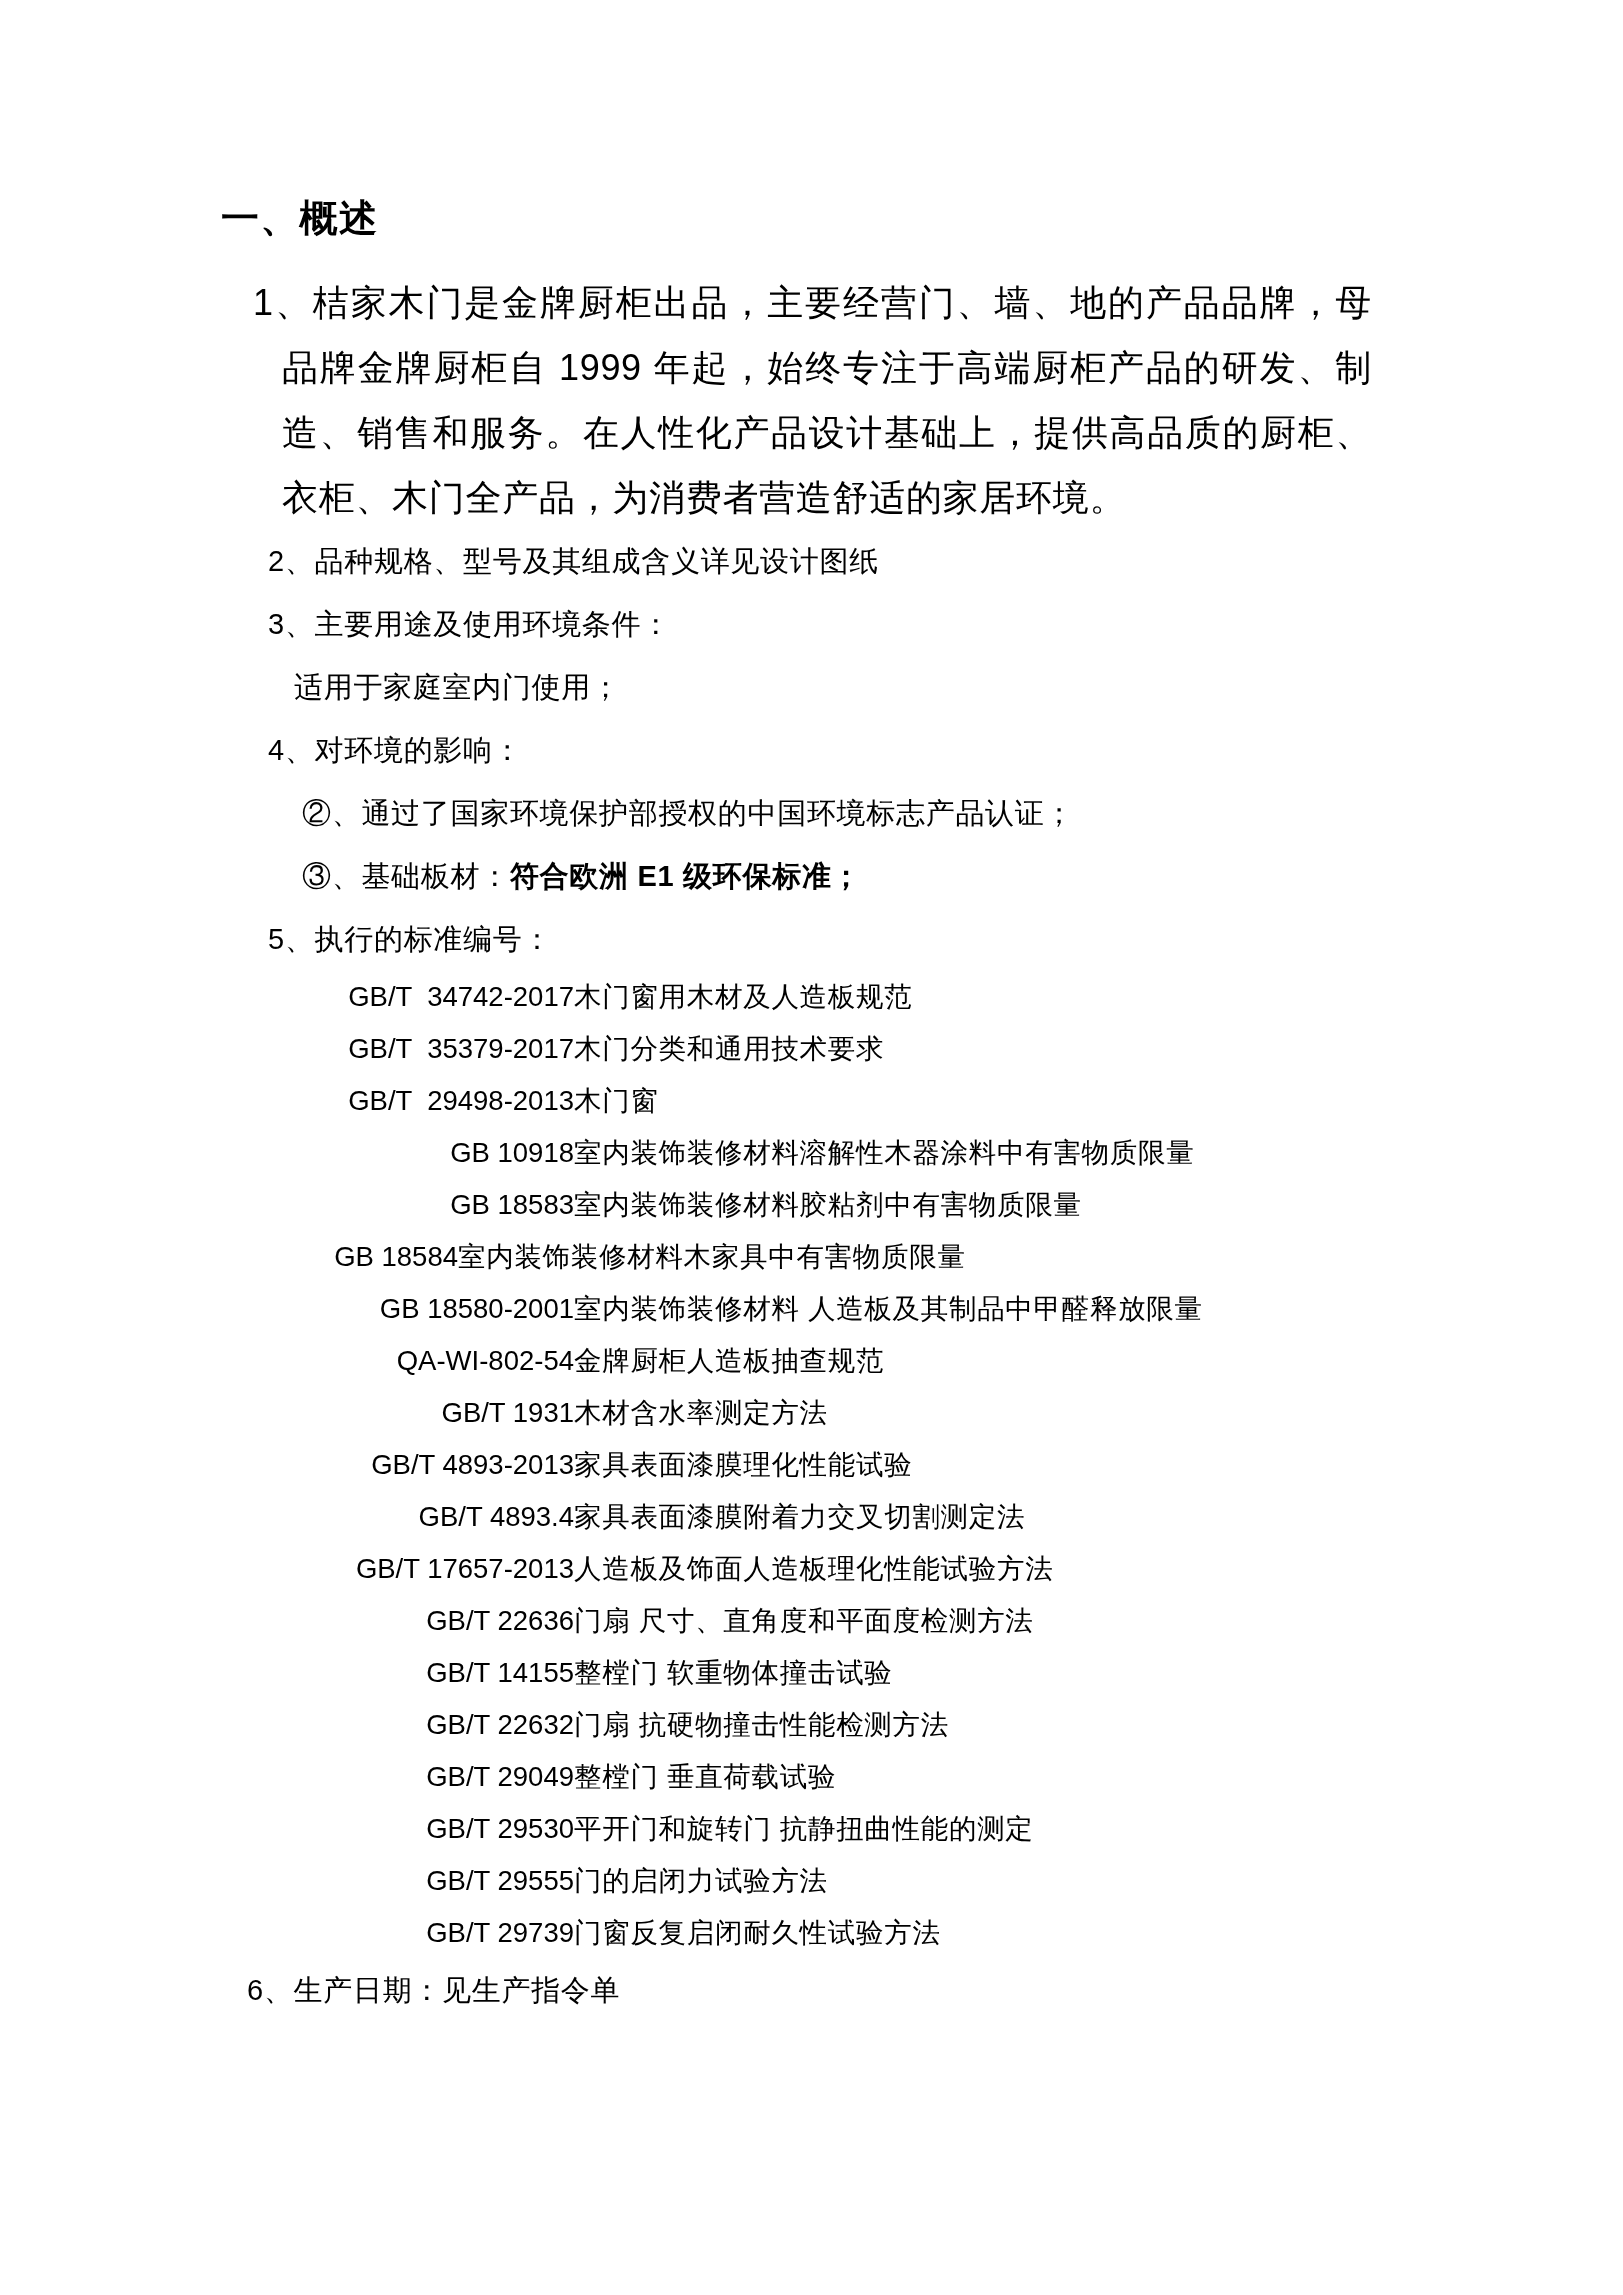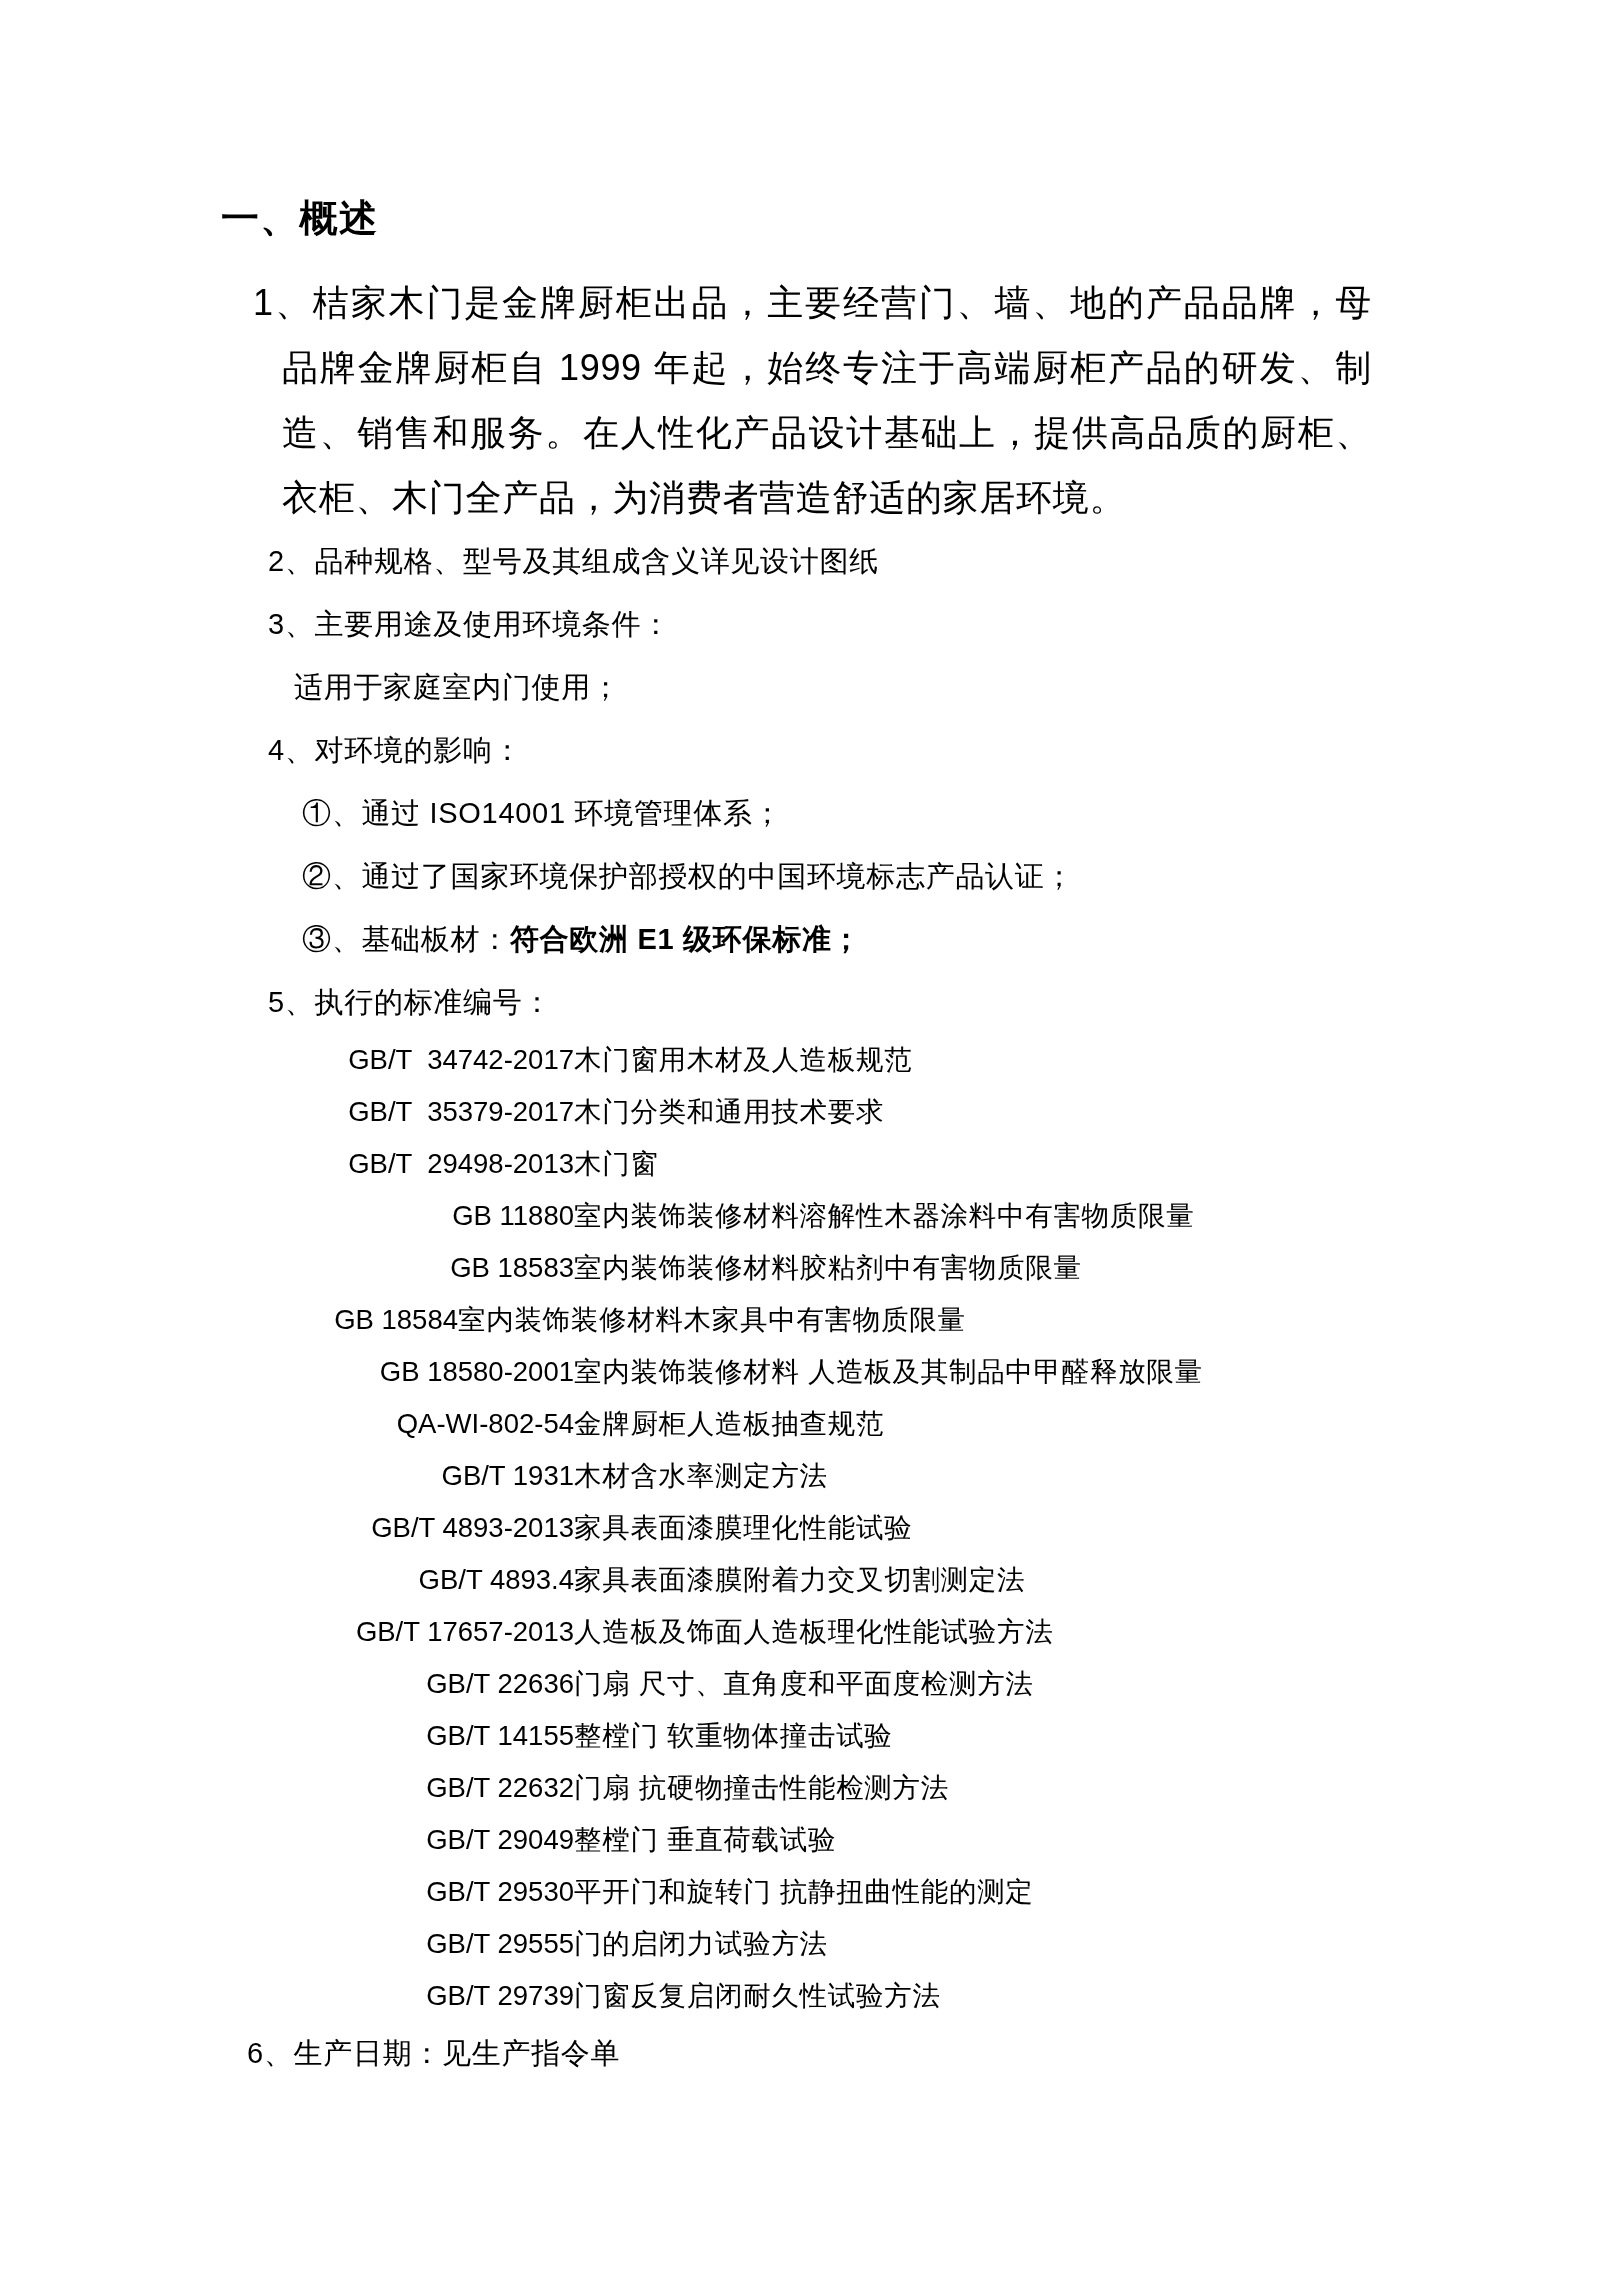--- a/index.html
+++ b/index.html
@@ -75,36 +75,35 @@
   <p class="para1">1、桔家木门是金牌厨柜出品，主要经营门、墙、地的产品品牌，母品牌金牌厨柜自 1999 年起，始终专注于高端厨柜产品的研发、制造、销售和服务。在人性化产品设计基础上，提供高品质的厨柜、衣柜、木门全产品，为消费者营造舒适的家居环境。</p>
 
   <div class="line ind-item">2、品种规格、型号及其组成含义详见设计图纸</div>
 
   <div class="line ind-item">3、主要用途及使用环境条件：</div>
 
   <div class="line ind-sub">适用于家庭室内门使用；</div>
 
   <div class="line ind-item">4、对环境的影响：</div>
 
-  <div class="line ind-circ">①、通过 ISO14001 环境管理体系；</div>
 
   <div class="line ind-circ">②、通过了国家环境保护部授权的中国环境标志产品认证；</div>
 
   <div class="line ind-circ"><span>③、基础板材：</span><span class="bold-seg">符合欧洲 E1 级环保标准；</span></div>
 
   <div class="line ind-item">5、执行的标准编号：</div>
 
   <div class="standards">
   <div class="std-row"><span class="std-code">GB/T  34742-2017</span><span class="std-name">木门窗用木材及人造板规范</span></div>
 
   <div class="std-row"><span class="std-code">GB/T  35379-2017</span><span class="std-name">木门分类和通用技术要求</span></div>
 
   <div class="std-row"><span class="std-code">GB/T  29498-2013</span><span class="std-name">木门窗</span></div>
 
-  <div class="std-row"><span class="std-code">GB 11880</span><span class="std-name">室内装饰装修材料溶解性木器涂料中有害物质限量</span></div>
+  <div class="std-row"><span class="std-code">GB 10918</span><span class="std-name">室内装饰装修材料溶解性木器涂料中有害物质限量</span></div>
 
   <div class="std-row"><span class="std-code">GB 18583</span><span class="std-name">室内装饰装修材料胶粘剂中有害物质限量</span></div>
 
   <div class="std-row"><span class="std-code narrow">GB 18584</span><span class="std-name">室内装饰装修材料木家具中有害物质限量</span></div>
 
   <div class="std-row"><span class="std-code">GB 18580-2001</span><span class="std-name">室内装饰装修材料 人造板及其制品中甲醛释放限量</span></div>
 
   <div class="std-row"><span class="std-code">QA-WI-802-54</span><span class="std-name">金牌厨柜人造板抽查规范</span></div>
 
   <div class="std-row"><span class="std-code">GB/T 1931</span><span class="std-name">木材含水率测定方法</span></div>

